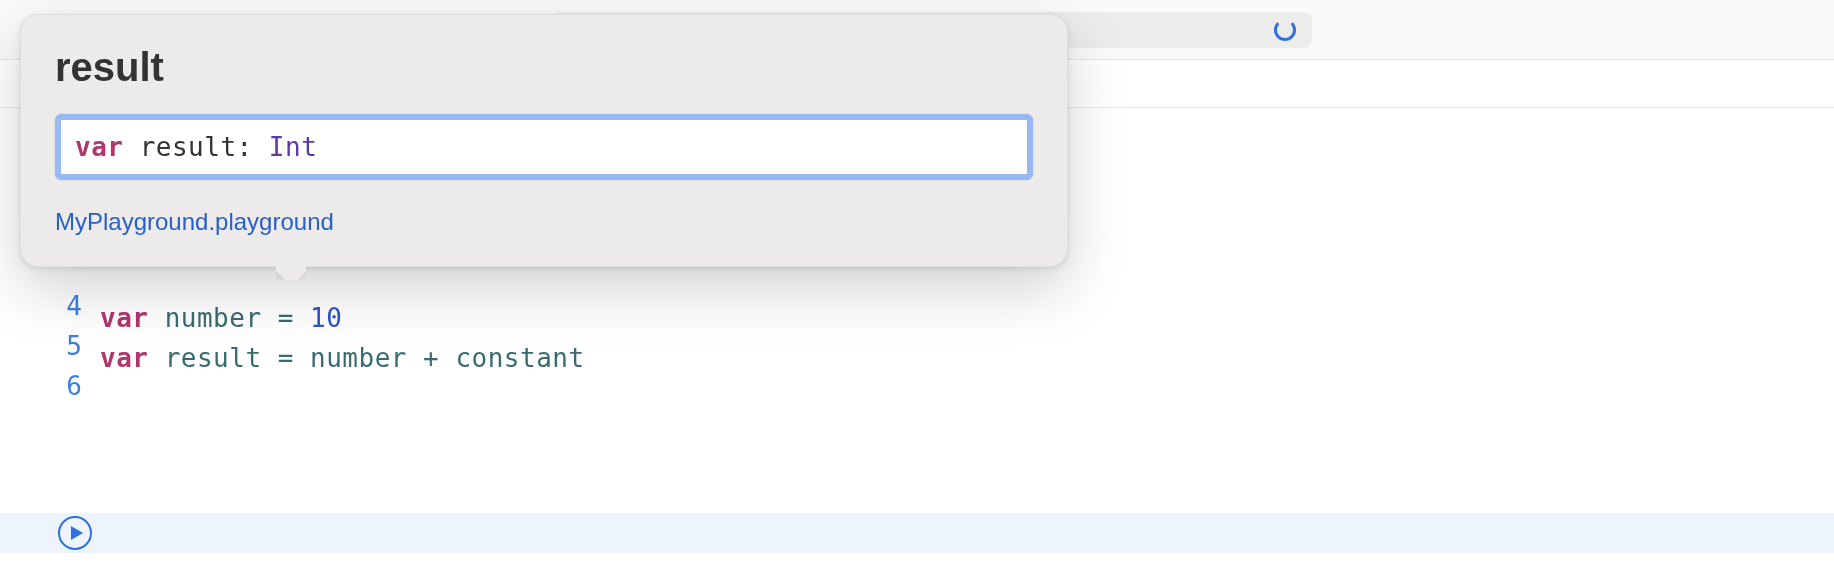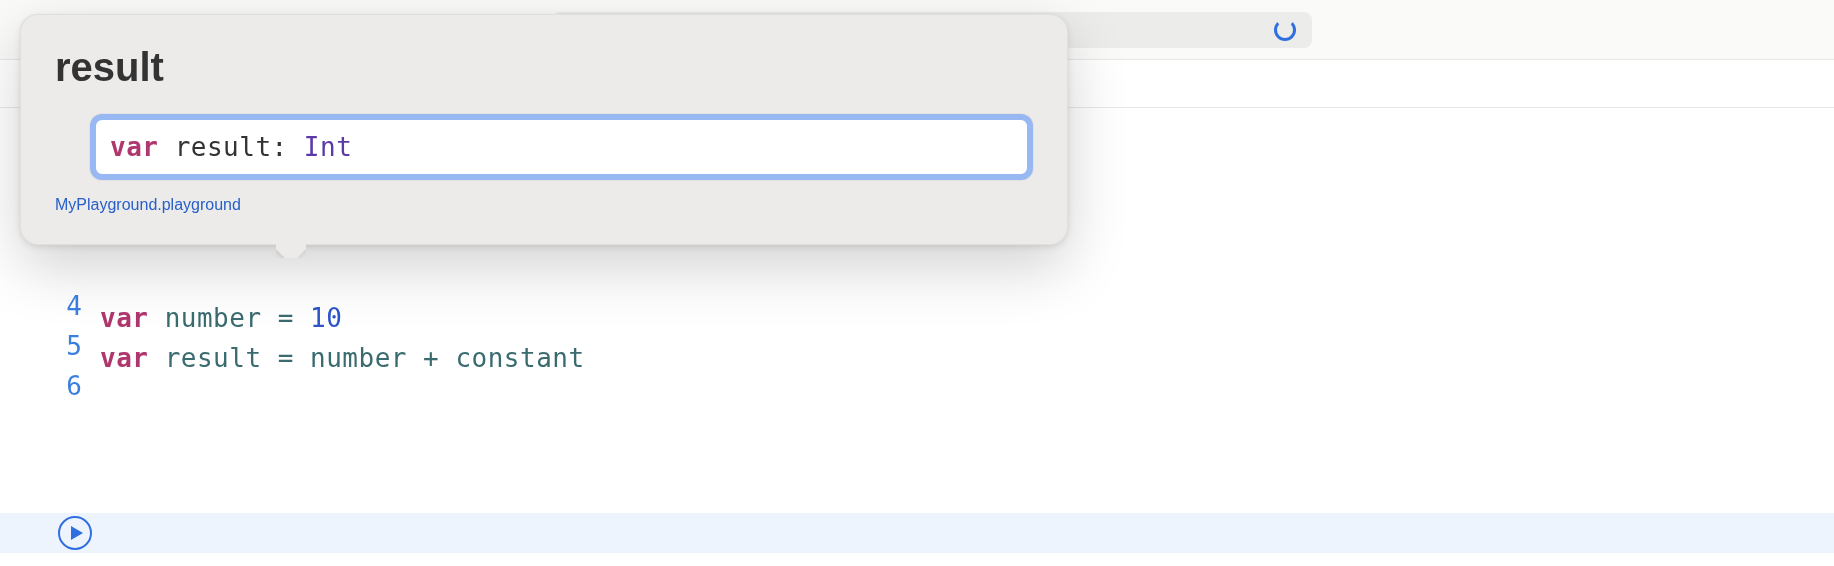--- a/index.html
+++ b/index.html
@@ -139,38 +139,37 @@
     }
     .popover-title {
       font-size: 40px;
       font-weight: 700;
       color: #333;
       margin-bottom: 24px;
     }
     .decl-box {
       background: #ffffff;
       border: 6px solid #97b8f3;
-      border-radius: 12px;
+      border-radius: 6px;
       padding: 12px 14px;
       font-family: "SF Mono", ui-monospace, Menlo, Monaco, Consolas, monospace;
       font-size: 26px;
       white-space: pre;
       position: relative;
       box-shadow: 0 0 0 1px rgba(0,0,0,0.04);
       letter-spacing: 0.5px;
-      margin-left: 35px;
     }
     .decl-kw   { color: #b0376e; font-weight: 600; }
     .decl-name { color: #333; }
     .decl-col  { color: #333; }
     .decl-type { color: #5b3aa8; }
 
     .file-link {
-      margin-top: 16px;
-      font-size: 16px;
+      margin-top: 28px;
+      font-size: 24px;
       color: #2760c9;
       cursor: pointer;
     }
   </style>
 </head>
 <body>
 
 <div class="toolbar">
   <div class="toolbar-pill">
     <div class="spinner"></div>

